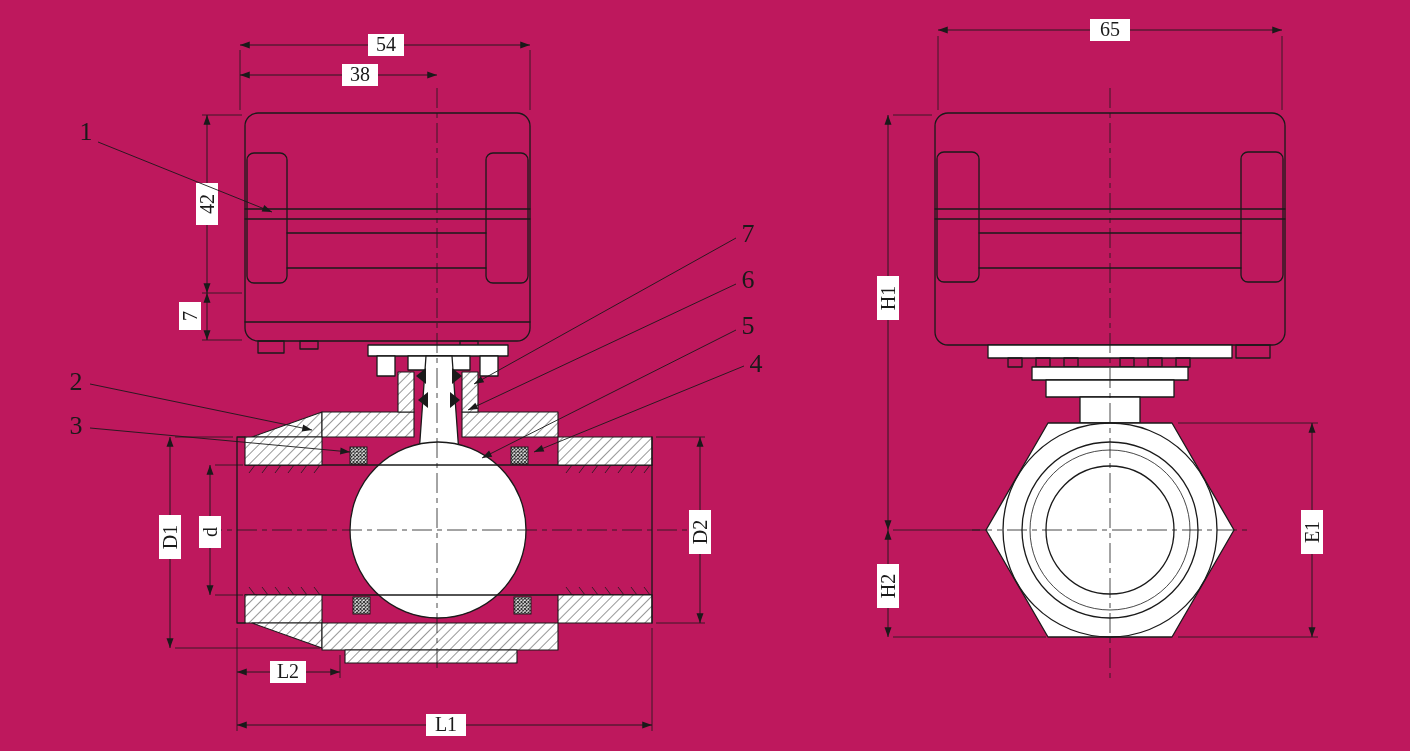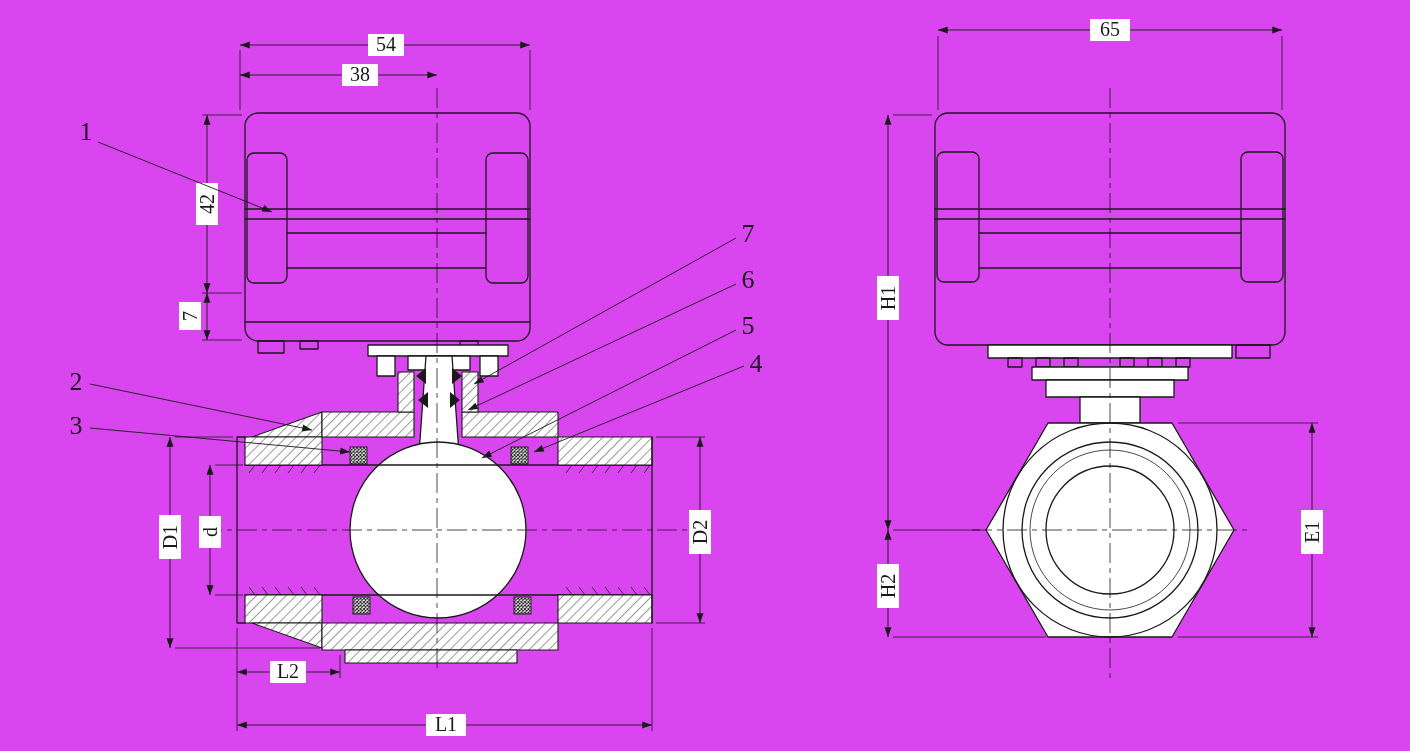--- a/index.html
+++ b/index.html
@@ -1,17 +1,17 @@
 <!DOCTYPE html>
 <html><head>
 <meta charset="utf-8">
 <title>Drawing</title>
 <style>
   html,body{margin:0;padding:0;background:#ffffff;}
-  .stage{width:1410px;height:751px;position:relative;background:#d946ef;overflow:hidden;}
+  .stage{width:1410px;height:751px;position:relative;background:#be185d;overflow:hidden;}
   svg{display:block;}
   .obj{stroke:#1a1a1a;stroke-width:1.3;fill:none;stroke-linejoin:round;stroke-linecap:round;}
   .objw{stroke:#1a1a1a;stroke-width:1.3;fill:#ffffff;stroke-linejoin:round;}
   .thin{stroke:#1a1a1a;stroke-width:0.8;fill:none;}
   .dim{stroke:#1a1a1a;stroke-width:0.9;fill:none;}
   .ext{stroke:#1a1a1a;stroke-width:0.8;fill:none;}
   .cl{stroke:#1a1a1a;stroke-width:0.8;fill:none;stroke-dasharray:20 5 5 5;}
   .hpoly{stroke:#1a1a1a;stroke-width:1.1;fill:url(#hatch);stroke-linejoin:round;}
   .seat{stroke:#1a1a1a;stroke-width:0.9;fill:url(#xhatch);}
   .dark{fill:#1a1a1a;stroke:none;}

